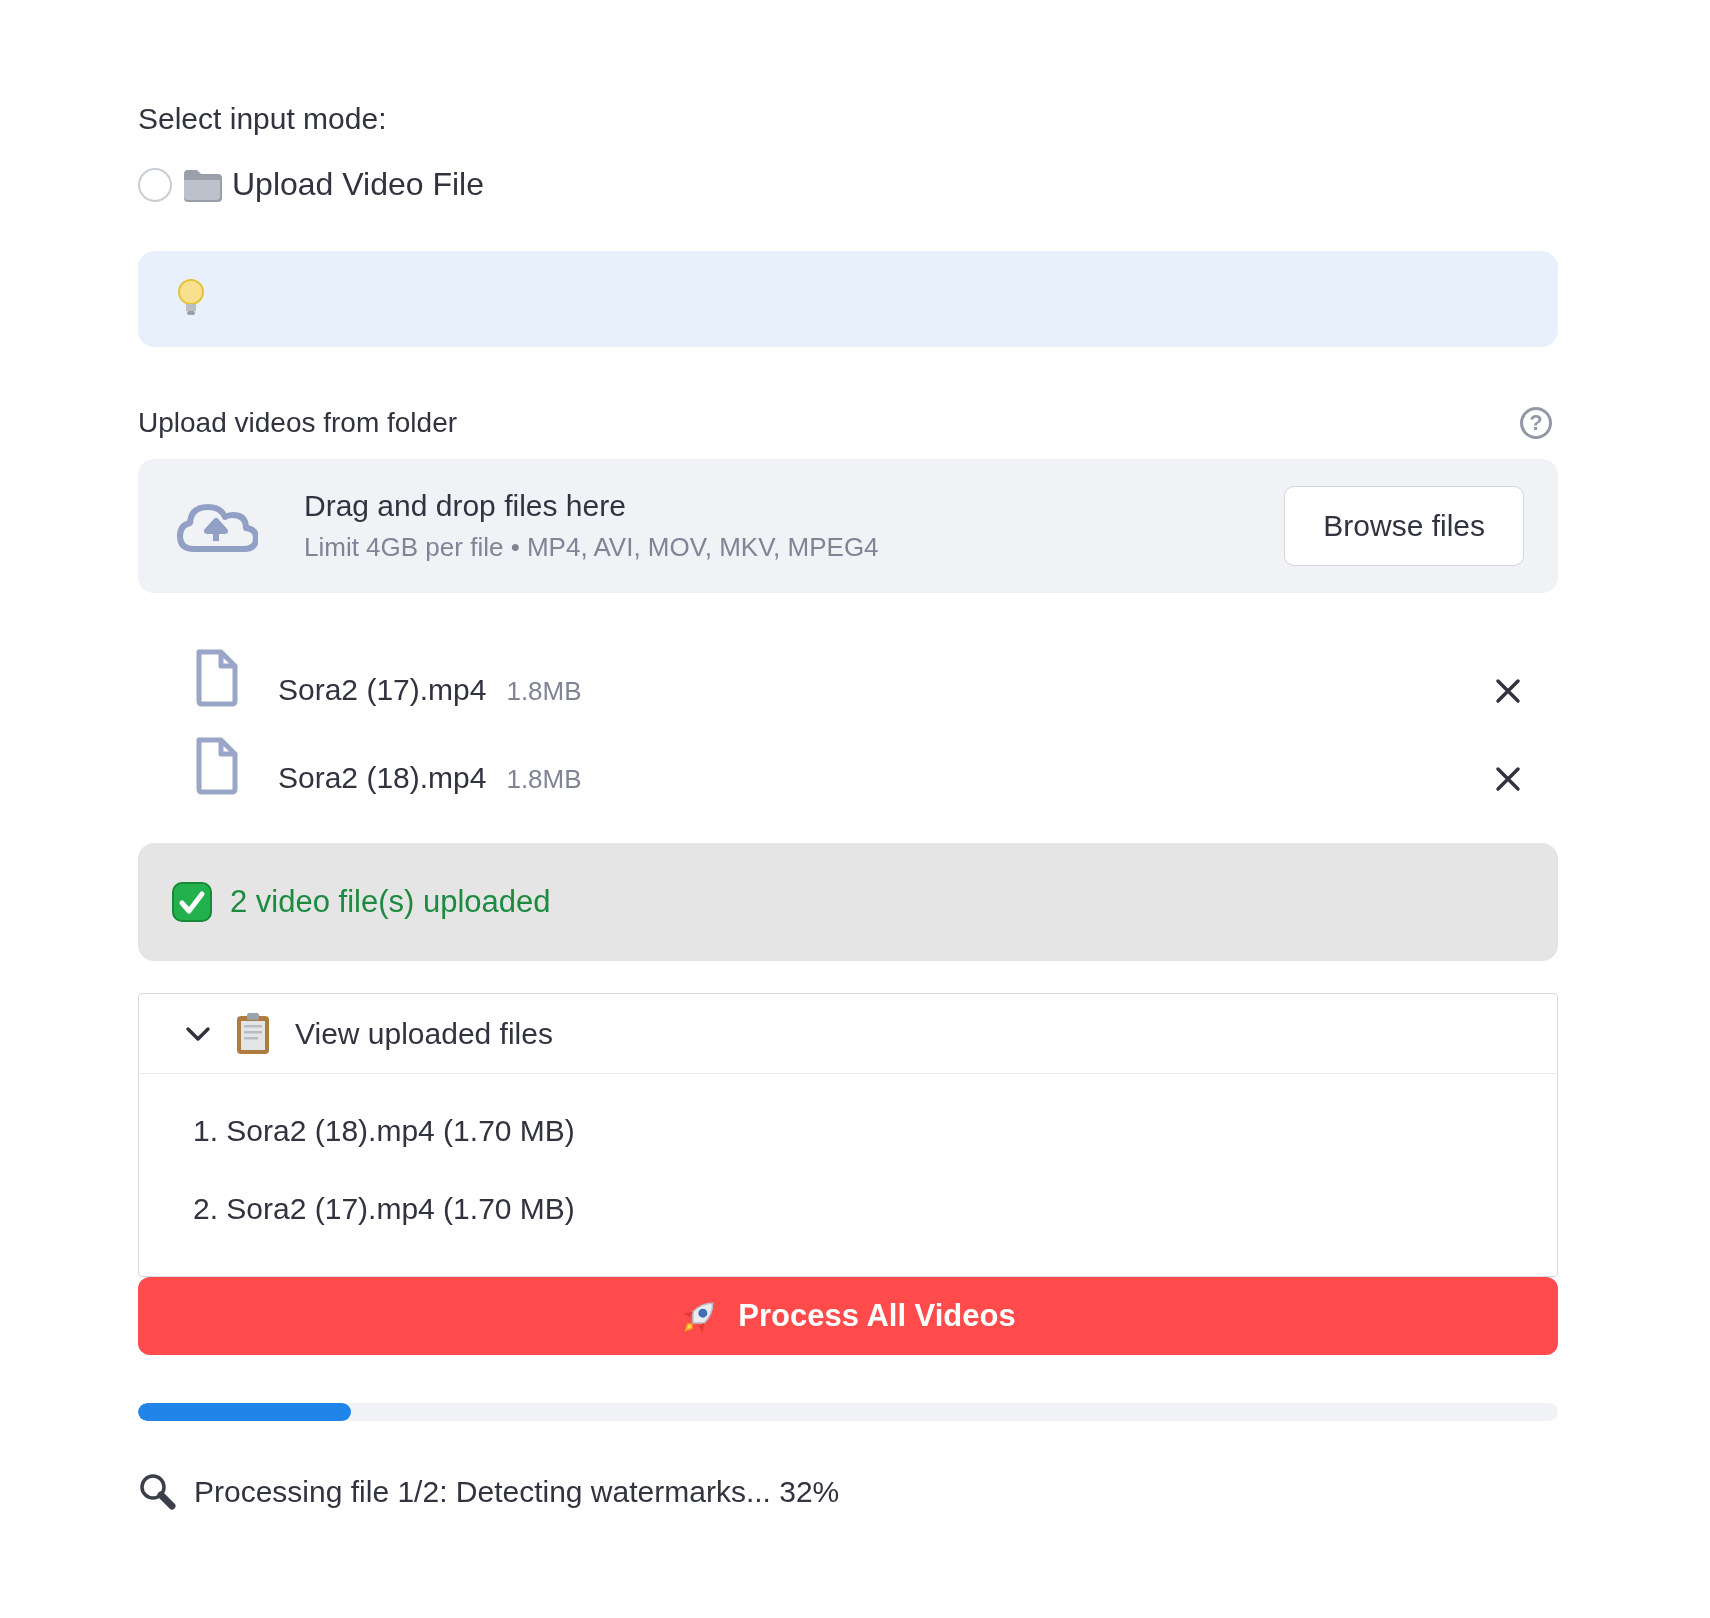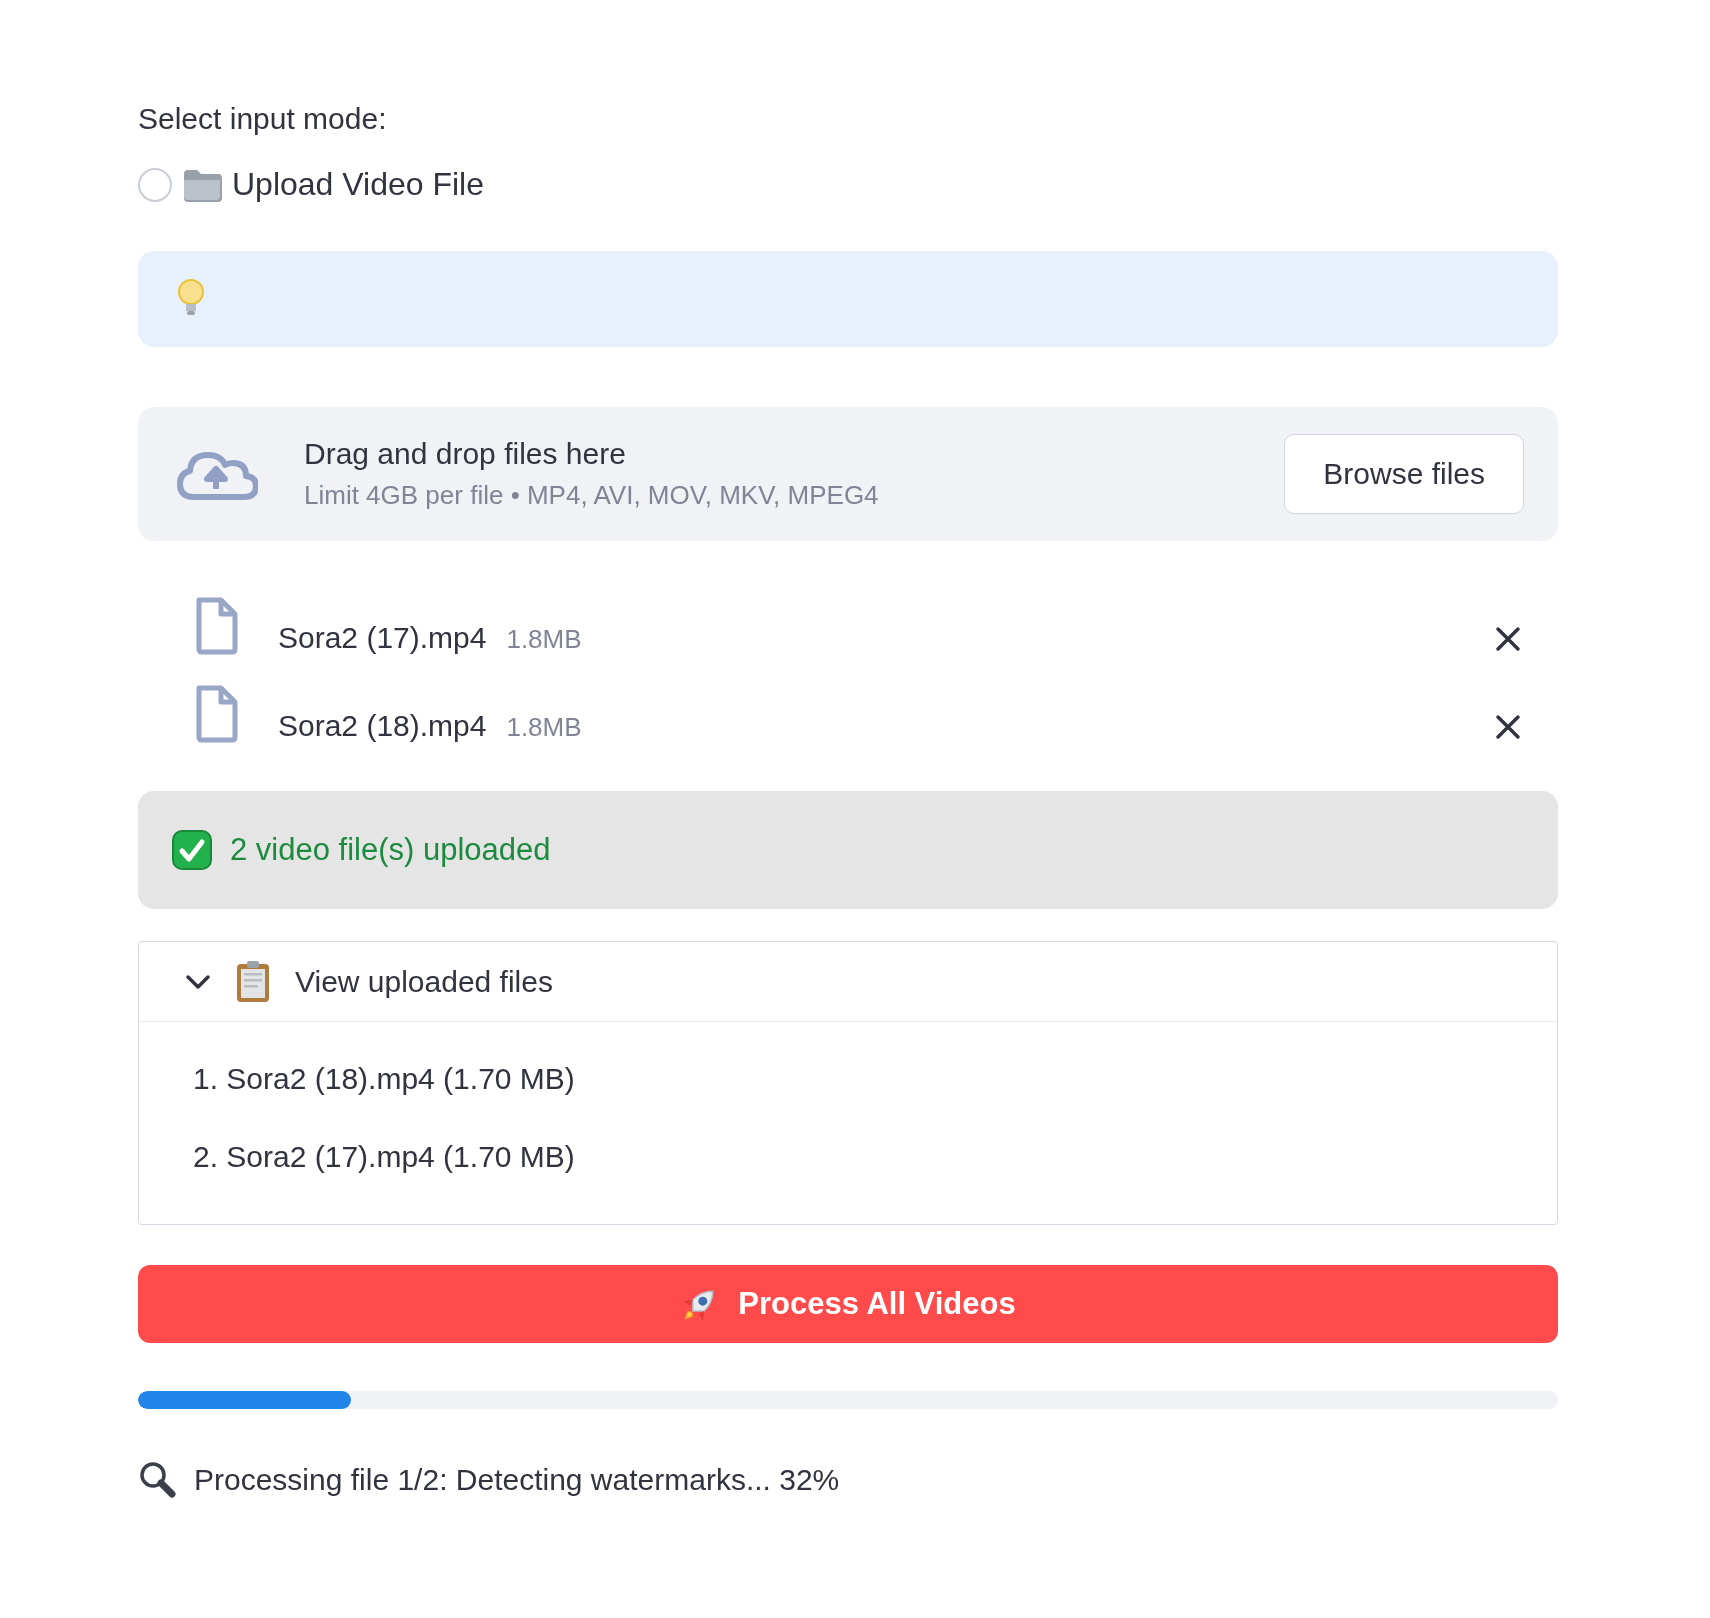--- a/index.html
+++ b/index.html
@@ -76,21 +76,21 @@
   .expander-header {
     height: 80px; display: flex; align-items: center; gap: 24px;
     padding: 0 46px; cursor: pointer; border-bottom: 1px solid #e8eaef;
   }
   .expander-title { font-size: 30px; }
   .expander-body { padding: 40px 44px 50px 54px; }
   .expander-item { font-size: 30px; margin-bottom: 44px; }
   .expander-item:last-child { margin-bottom: 0; }
 
   .process-btn {
-    margin-top: 40px; width: 100%; height: 78px; background: #ff4b4b;
+    width: 100%; height: 78px; background: #ff4b4b;
     border: none; border-radius: 12px; color: #ffffff;
     font-size: 31px; font-weight: 600; font-family: inherit; cursor: pointer;
     display: flex; align-items: center; justify-content: center; gap: 18px;
   }
 
   .status-row { margin-top: 50px; display: flex; align-items: center; gap: 18px; font-size: 30px; }
 
   .progress-track {
     margin-top: 48px; height: 18px; background: #f0f2f6; border-radius: 9px; overflow: hidden;
   }
@@ -121,20 +121,24 @@
   <div class="info-box">
     <span class="emoji-icon">
       <svg width="30" height="42" viewBox="0 0 30 42">
         <circle cx="15" cy="14" r="12" fill="#f8e08e" stroke="#e8c235" stroke-width="2"></circle>
         <rect x="10" y="26" width="10" height="7" fill="#b9bec4"></rect>
         <rect x="11" y="33" width="8" height="4" rx="2" fill="#9aa0a6"></rect>
       </svg>
     </span>
   </div>
 
+  <div class="uploader-label-row">
+    <span class="uploader-label">Upload videos from folder</span>
+    <span class="help-icon">?</span>
+  </div>
 
   <div class="dropzone">
     <span class="emoji-icon">
       <svg width="84" height="62" viewBox="0 0 84 62">
         <path d="M20 54 q-14 0-14-13 q0-11 10-13 q1-16 18-16 q13 0 17 10 q3-2 8-2 q13 0 13 13 q10 1 10 10 q0 11-12 11 Z" fill="none" stroke="#93a0c6" stroke-width="6" stroke-linejoin="round"></path>
         <path d="M42 46 V28 M42 26 l-9 10 h18 Z" stroke="#93a0c6" stroke-width="6" fill="#93a0c6" stroke-linejoin="round"></path>
       </svg>
     </span>
     <div class="dz-texts">
       <span class="dz-title">Drag and drop files here</span>

